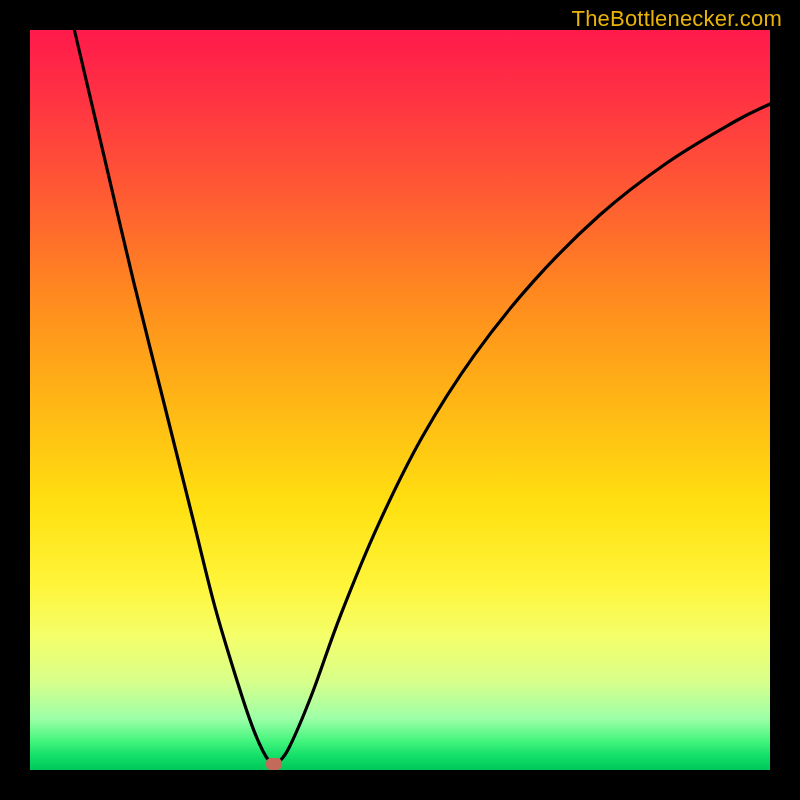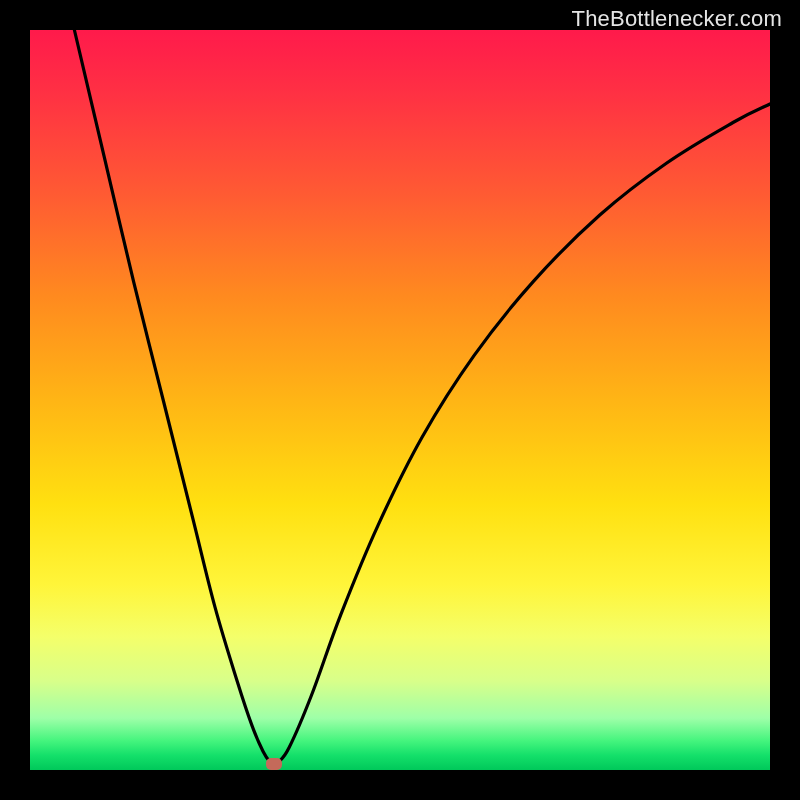--- a/index.html
+++ b/index.html
@@ -37,21 +37,21 @@
       #9effa8 93%,
       #46f57e 96%,
       #14e06a 98%,
       #00c85a 100%
     );
   }
   .watermark {
     position: absolute;
     top: 6px;
     right: 18px;
-    color: #e5e5e5;
+    color: #eab308;
     font-size: 22px;
     letter-spacing: 0.2px;
     font-weight: 500;
     user-select: none;
   }
   svg.curve {
     position: absolute;
     left: 0;
     top: 0;
     width: 740px;

